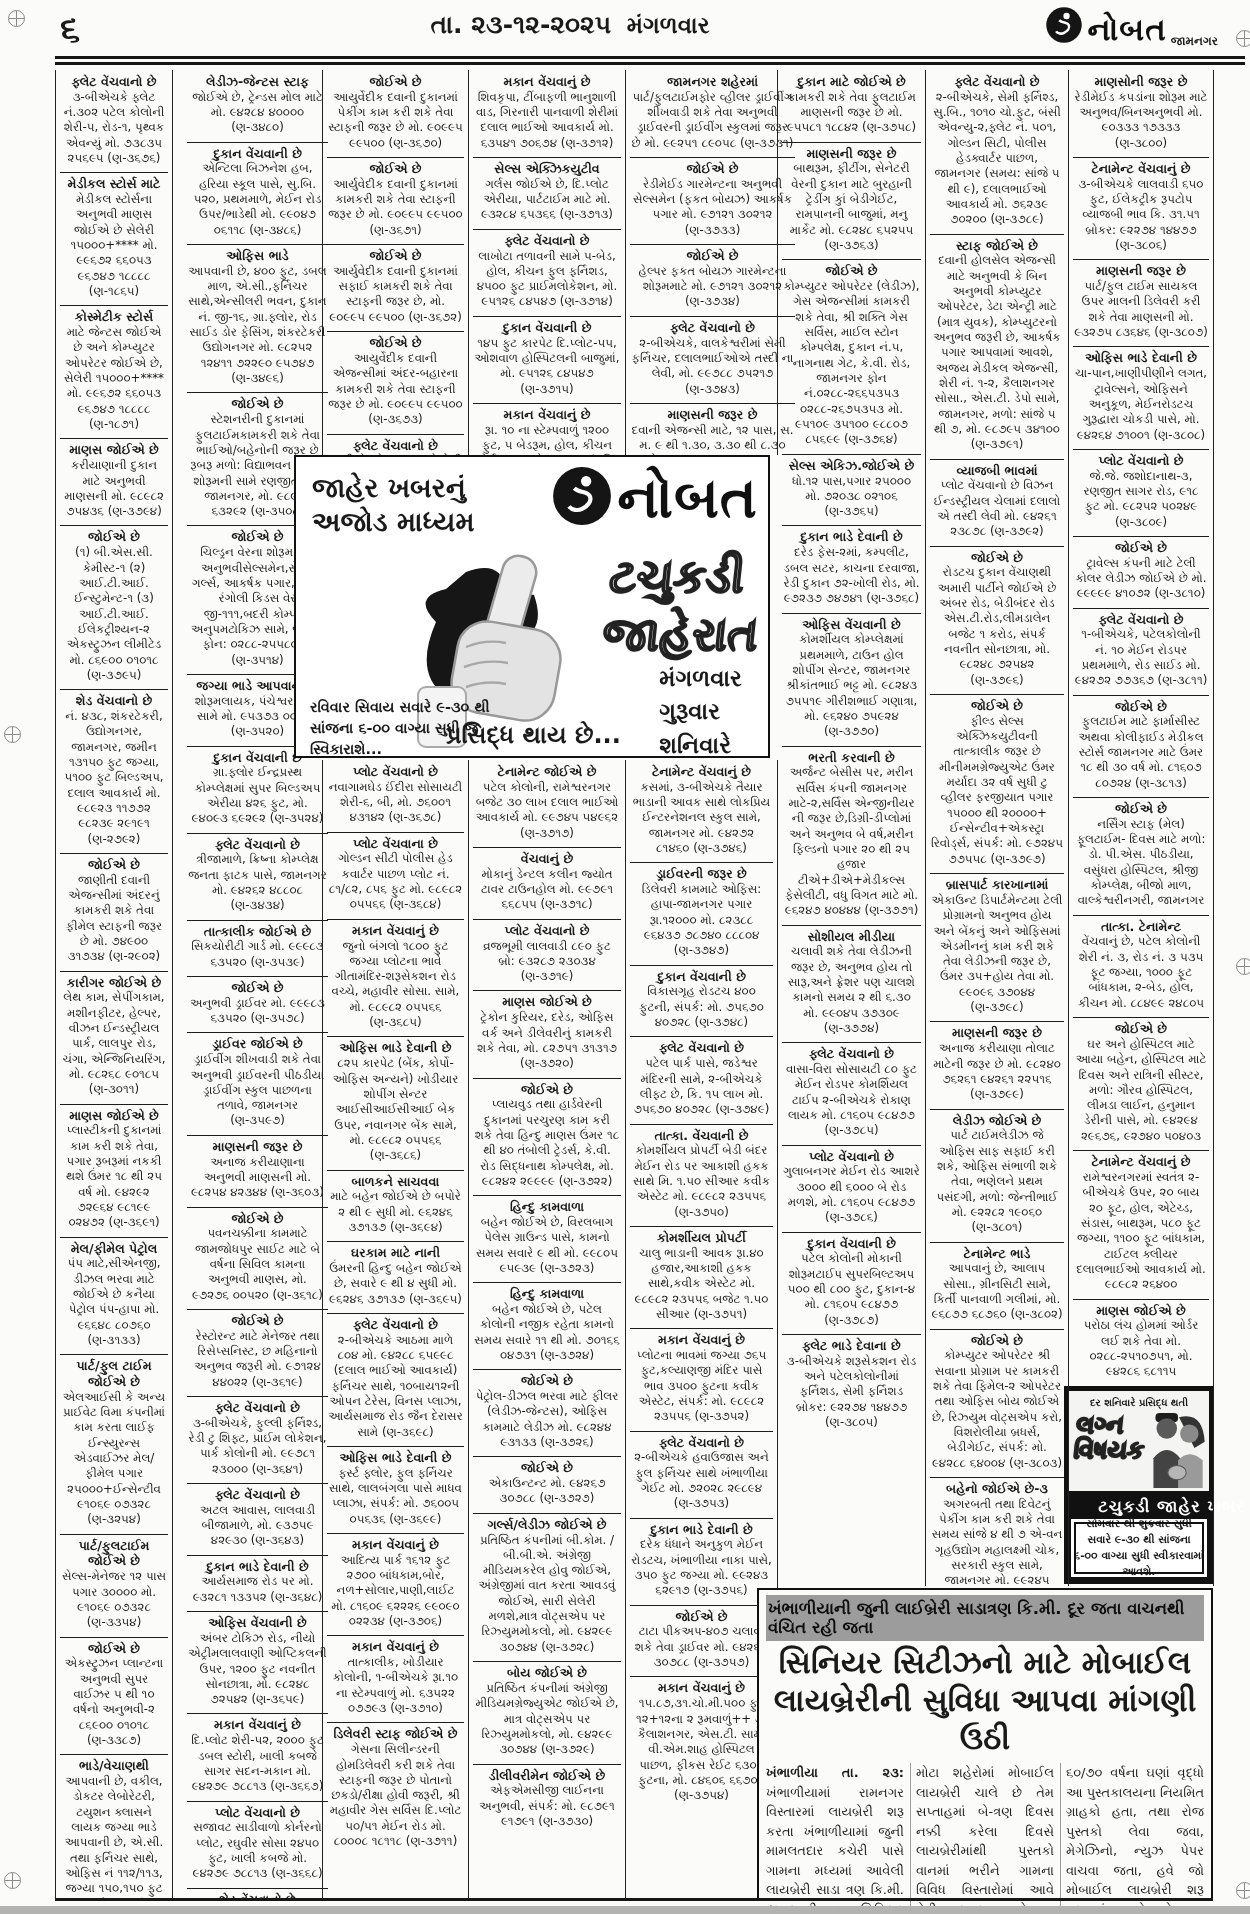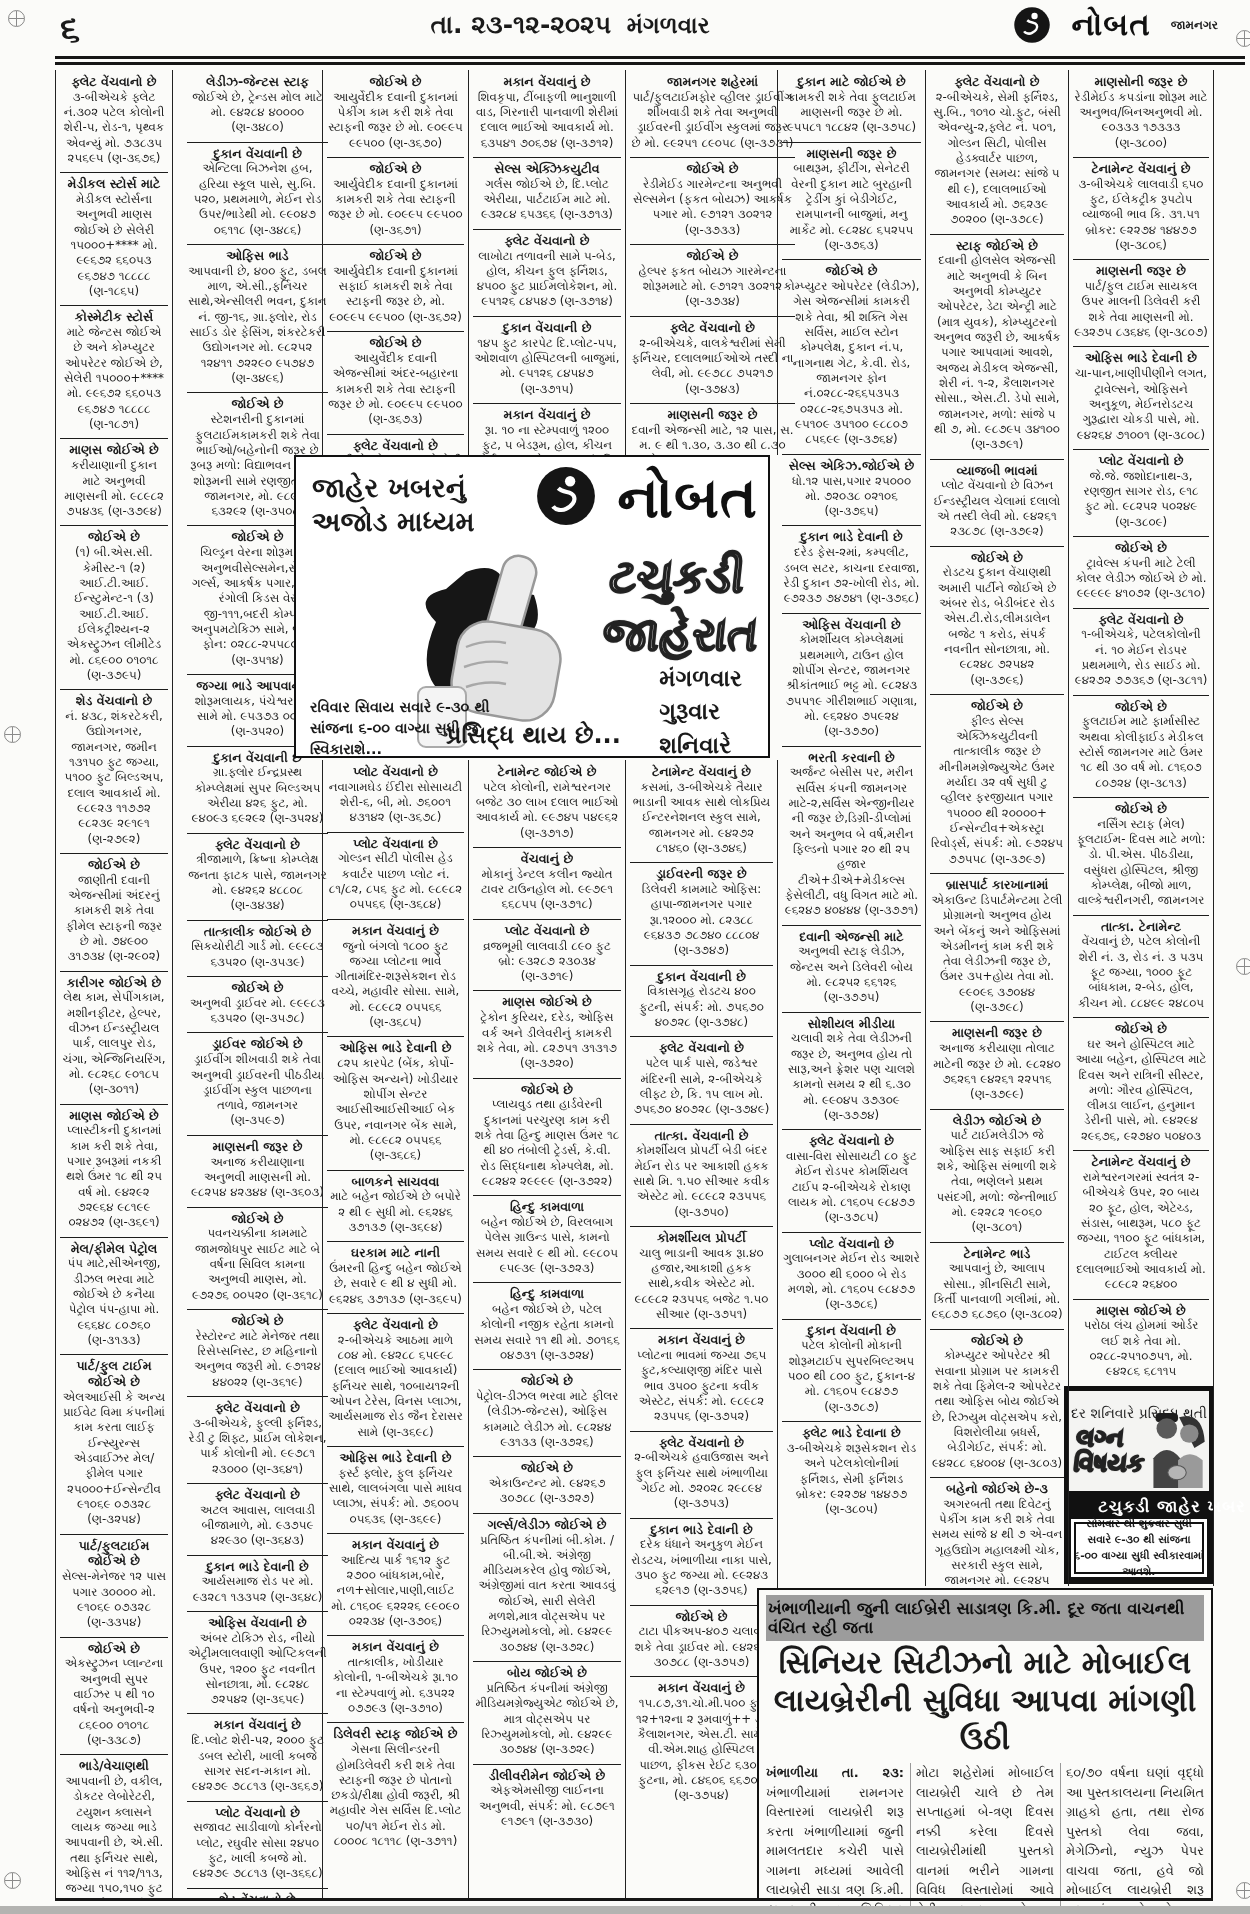--- a/index.html
+++ b/index.html
@@ -14,21 +14,21 @@
     background:
       linear-gradient(#8a8a8a,#8a8a8a) center/100% 1.4px no-repeat,
       linear-gradient(#8a8a8a,#8a8a8a) center/1.4px 100% no-repeat;}
   
   .pageno{left:60px;top:8px;font-size:36px;font-weight:bold;}
   .dateline{left:330px;top:10px;width:480px;text-align:center;font-weight:bold;}
   .dateline .d1{font-size:25px;}
   .dateline .d2{font-size:23px;margin-left:10px;}
   .hrule{position:absolute;background:#161616;}
   
-  .logo{display:flex;align-items:flex-start;gap:20px;}
+  .logo{display:flex;align-items:flex-end;gap:4px;}
   .logo-text{font-weight:900;font-size:31px;letter-spacing:1px;color:#101010;}
   .logo-sub{font-size:12px;font-weight:bold;margin-top:12px;}
   
   .vrule{position:absolute;width:1px;background:#222;}
   .col-seg{position:absolute;overflow:hidden;padding:1px 3px;box-sizing:border-box;}
   .ad{padding:3px 1px 6px;border-bottom:1px solid #1c1c1c;}
   .ad:last-child{border-bottom:none;}
   .ad-t{font-weight:bold;text-align:center;font-size:12.6px;line-height:1.25;}
   .ad-b{text-align:center;font-size:11.8px;line-height:1.3;}
   
@@ -42,21 +42,21 @@
   .promo-big1{right:24px;top:92px;font-size:46px;}
   .promo-big2{right:10px;top:150px;font-size:46px;}
   .promo-days{right:26px;top:205px;font-size:23px;font-weight:bold;line-height:1.45;text-align:left;}
   .promo-pub{left:150px;top:264px;font-size:24px;font-weight:bold;}
   .promo-note{left:14px;top:240px;width:220px;font-size:14.5px;font-weight:bold;line-height:1.45;}
   
   .mbox{left:1064px;top:1386px;width:150px;height:198px;background:#111;
     border:1.5px solid #111;box-sizing:border-box;}
   .mbox-top{position:absolute;left:3px;top:3px;right:3px;height:102px;background:#f4f4f2;
     border:1.5px solid #111;box-sizing:border-box;}
-  .mbox-head{font-size:14px;font-weight:normal;text-align:center;padding-top:14px;}
+  .mbox-head{font-size:10px;font-weight:bold;text-align:center;padding-top:6px;}
   .mbox-big{font-size:24px;line-height:1.05;margin:4px 0 0 6px;}
   .mbox-band{position:absolute;left:0;top:110px;width:100%;text-align:center;
     color:#fff;font-weight:900;font-size:16.5px;letter-spacing:1px;padding-left:33px;}
   .mbox-note{position:absolute;left:6px;top:132px;right:6px;bottom:6px;background:#fff;
     border:1.5px solid #fff;outline:2px solid #111;outline-offset:-5px;
     font-size:10.8px;font-weight:bold;text-align:center;line-height:1.5;
     display:flex;align-items:center;justify-content:center;padding:2px;box-sizing:border-box;}
   
   .article{left:757px;top:1588px;width:456px;height:312px;background:#fbfbf9;
     border:2.5px solid #111;box-sizing:border-box;padding:5px 7px;}
@@ -475,24 +475,20 @@
       </div>
       <div class="ad">
         <div class="ad-t">ઓફિસ વેંચવાની છે</div>
         <div class="ad-b">કોમર્શીયલ કોમ્પ્લેક્ષમાં પ્રથમમાળે, ટાઉન હોલ શોપીંગ સેન્ટર, જામનગર શ્રીકાંતભાઈ ભટ્ટ મો. ૯૮૨૪૩ ૭૫૫૧૯ ગીરીશભાઈ ગણાત્રા, મો. ૯૬૨૪૦ ૭૫૯૨૪ (ણ-૩૭૭૦)</div>
       </div>
       <div class="ad">
         <div class="ad-t">ભરતી કરવાની છે</div>
         <div class="ad-b">અર્જન્ટ બેસીસ પર, મરીન સર્વિસ કંપની જામનગર માટે-૨,સર્વિસ એન્જીનીયર ની જરૂર છે,ડિગ્રી-ડીપ્લોમાં અને અનુભવ બે વર્ષ,મરીન ફિલ્ડનો પગાર ૨૦ થી ૨૫ હજાર ટીએ+ડીએ+મેડીકલ્સ ફેસેલીટી, વધુ વિગત માટે મો. ૯૬૨૪૭ ૪૦૪૪૪ (ણ-૩૭૭૧)</div>
       </div>
       <div class="ad">
-        <div class="ad-t">દવાની એજન્સી માટે</div>
-        <div class="ad-b">અનુભવી સ્ટાફ લેડીઝ, જેન્ટસ અને ડિલેવરી બોય મો. ૯૮૨૫૨ ૬૬૧૨૬ (ણ-૩૭૭૫)</div>
-      </div>
-      <div class="ad">
         <div class="ad-t">સોશીયલ મીડીયા</div>
         <div class="ad-b">ચલાવી શકે તેવા લેડીઝની જરૂર છે, અનુભવ હોય તો સારૂ,અને ફ્રેશર પણ ચાલશે કામનો સમય ૨ થી ૬.૩૦ મો. ૯૯૦૪૫ ૩૭૩૦૯ (ણ-૩૭૭૪)</div>
       </div>
       <div class="ad">
         <div class="ad-t">ફ્લેટ વેંચવાનો છે</div>
         <div class="ad-b">વાસા-વિરા સોસાયટી ૮૦ ફુટ મેઈન રોડપર કોમર્શિયલ ટાઈપ ૨-બીએચકે રોકાણ લાયક મો. ૮૧૬૦૫ ૯૮૪૭૭ (ણ-૩૭૮૫)</div>
       </div>
       <div class="ad">
         <div class="ad-t">પ્લોટ વેંચવાનો છે</div>
         <div class="ad-b">ગુલાબનગર મેઈન રોડ આશરે ૩૦૦૦ થી ૬૦૦૦ બે રોડ મળશે, મો. ૮૧૬૦૫ ૯૮૪૭૭ (ણ-૩૭૮૬)</div>

